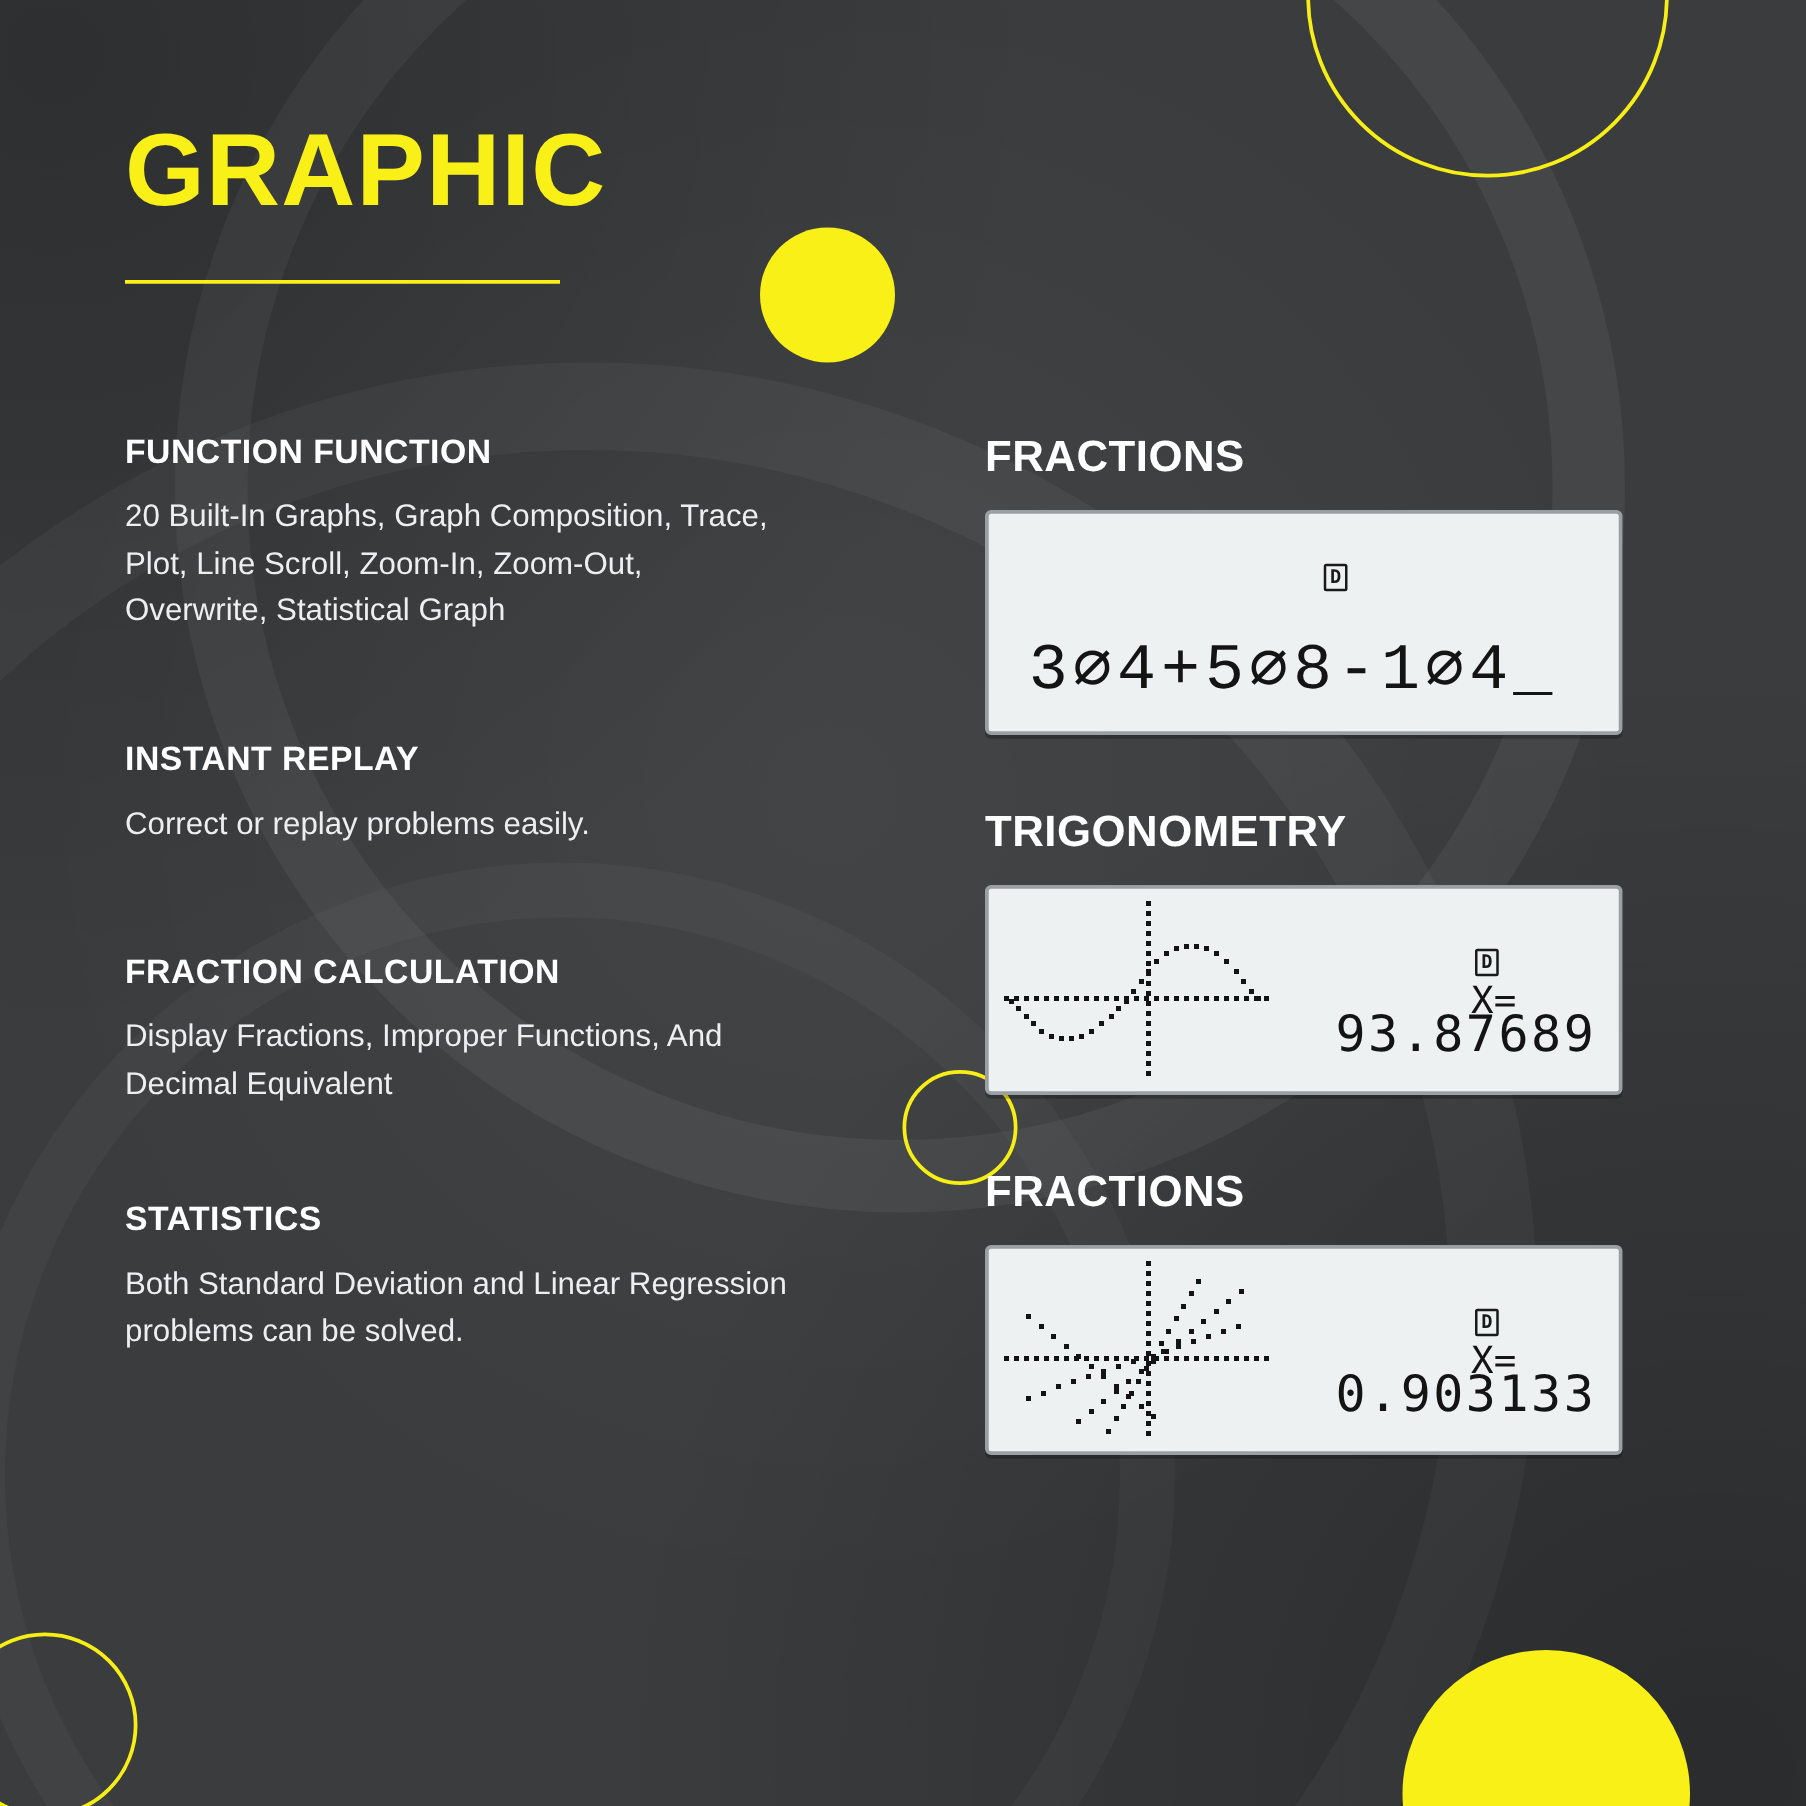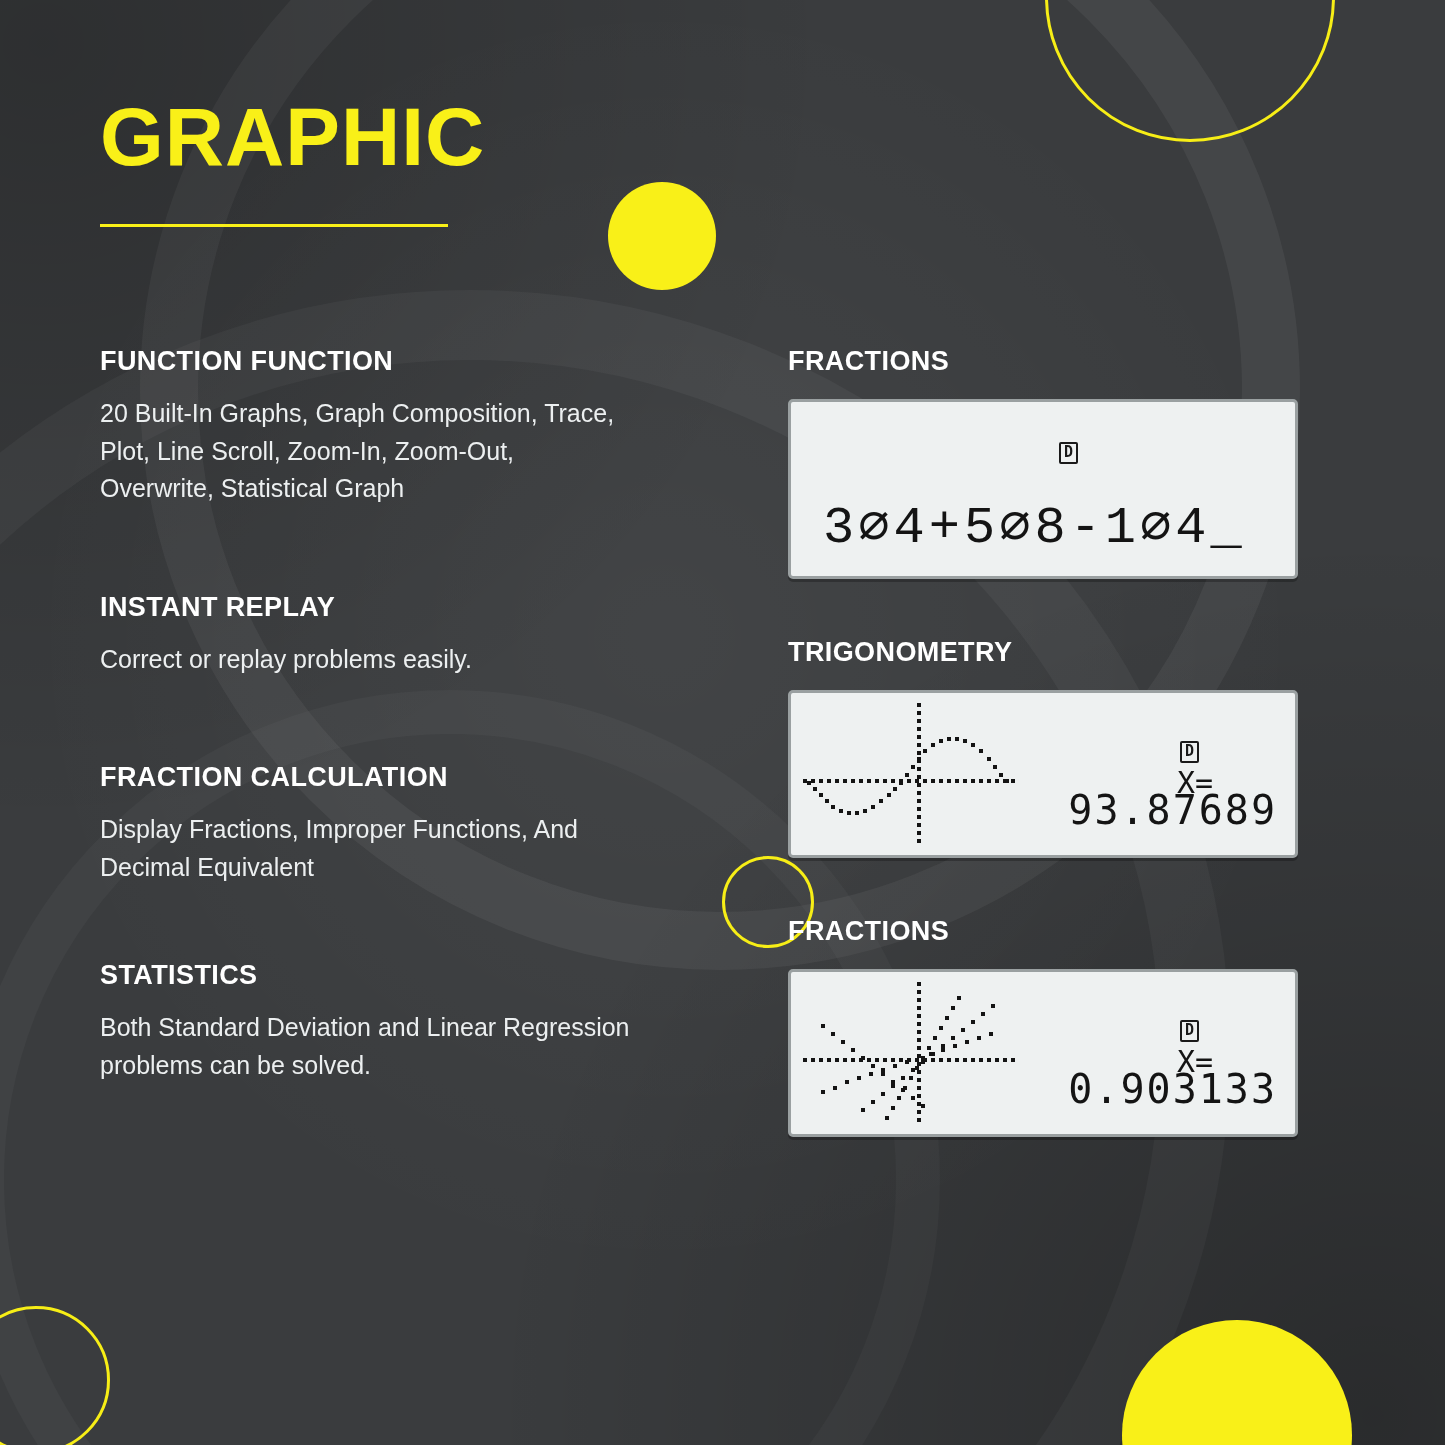--- a/index.html
+++ b/index.html
@@ -110,21 +110,21 @@
     font-weight:400;
     color:#eceff0;
     line-height:1.50;
   }
   .feature.f1 { margin-bottom:84px; }
   .feature.f2 { margin-bottom:74px; }
   .feature.f3 { margin-bottom:84px; }
 
   .rfeature { margin-bottom:58px; }
   .rfeature h2 {
-    font-size:27px;
+    font-size:35px;
     font-weight:bold;
     color:#ffffff;
     letter-spacing:0.4px;
     margin-bottom:22px;
   }
 
   
   .lcd {
     width:510px;
     background:#eef1f1;

